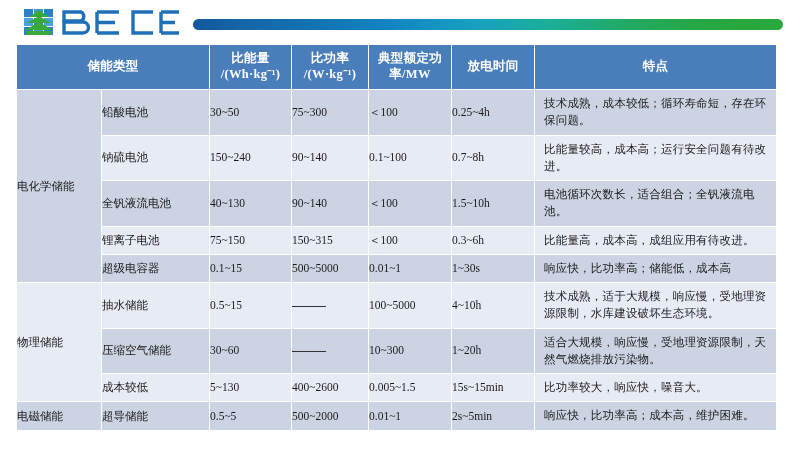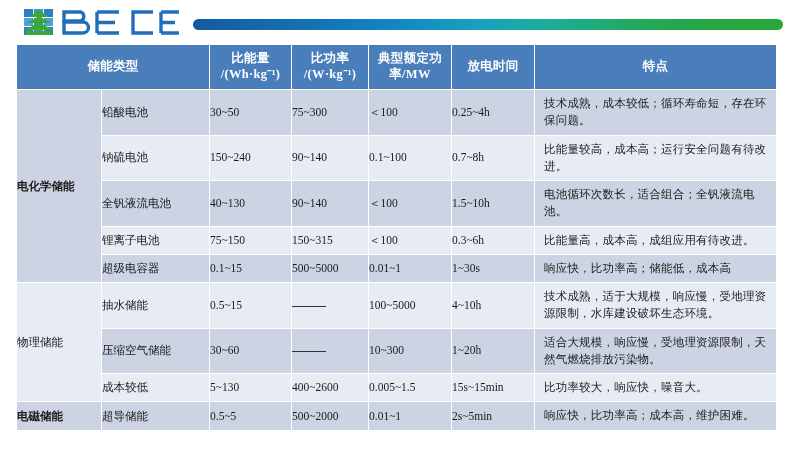--- a/index.html
+++ b/index.html
@@ -101,21 +101,21 @@
     padding: 5px 7px 5px 9px;
     line-height: 1.5;
     letter-spacing: .2px;
   }
   tbody td.cat {
     font-size: 11.5px;
   }
   
   tr.band-a > td { background: #ccd3e2; }
   tr.band-b > td { background: #e7ebf4; }
-  td.cat-a { background: #ccd3e2 !important; font-weight: bold; }
+  td.cat-a { background: #ccd3e2 !important; }
   td.cat-b { background: #e7ebf4 !important; }
   .dash {
     display: inline-block;
     width: 34px;
     border-top: 1.4px solid #333;
     vertical-align: middle;
     height: 0;
   }
 </style>
 </head>

